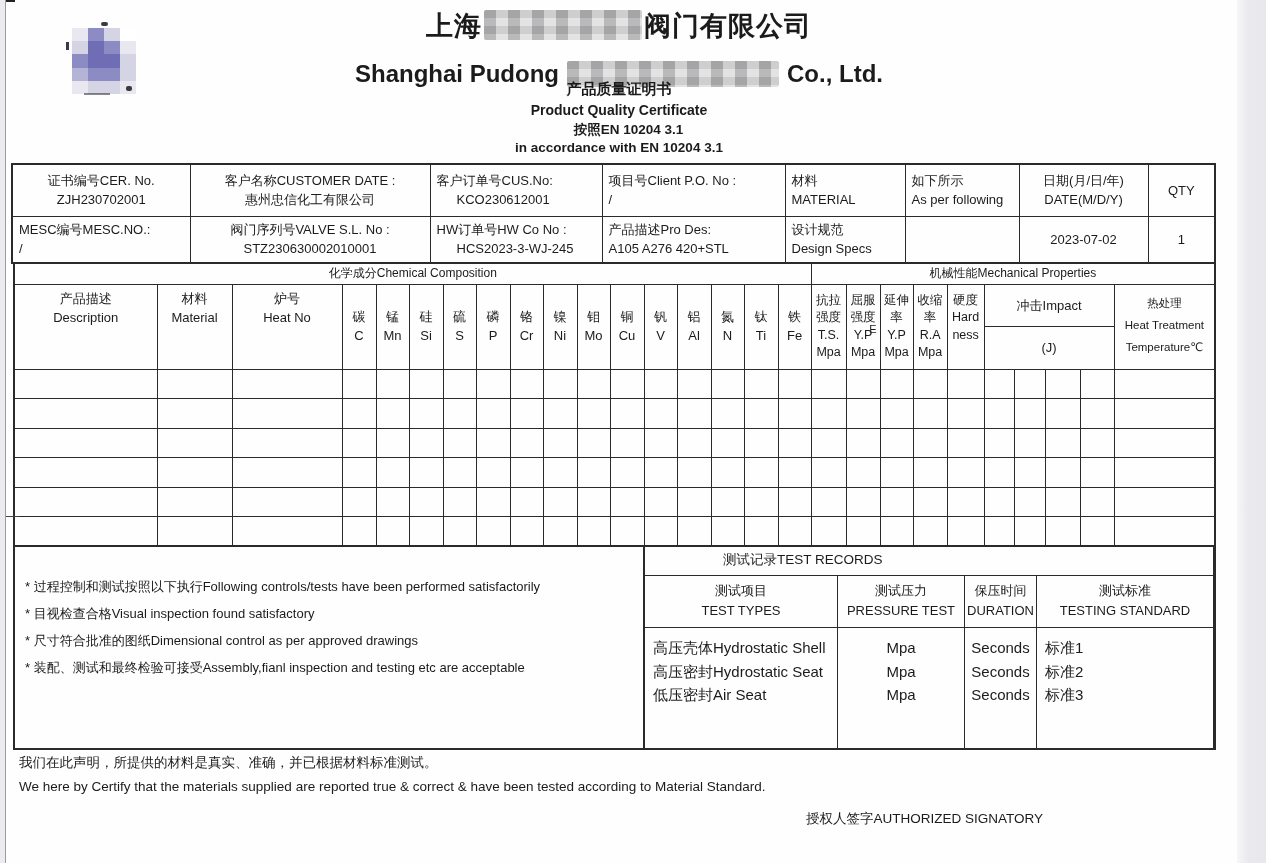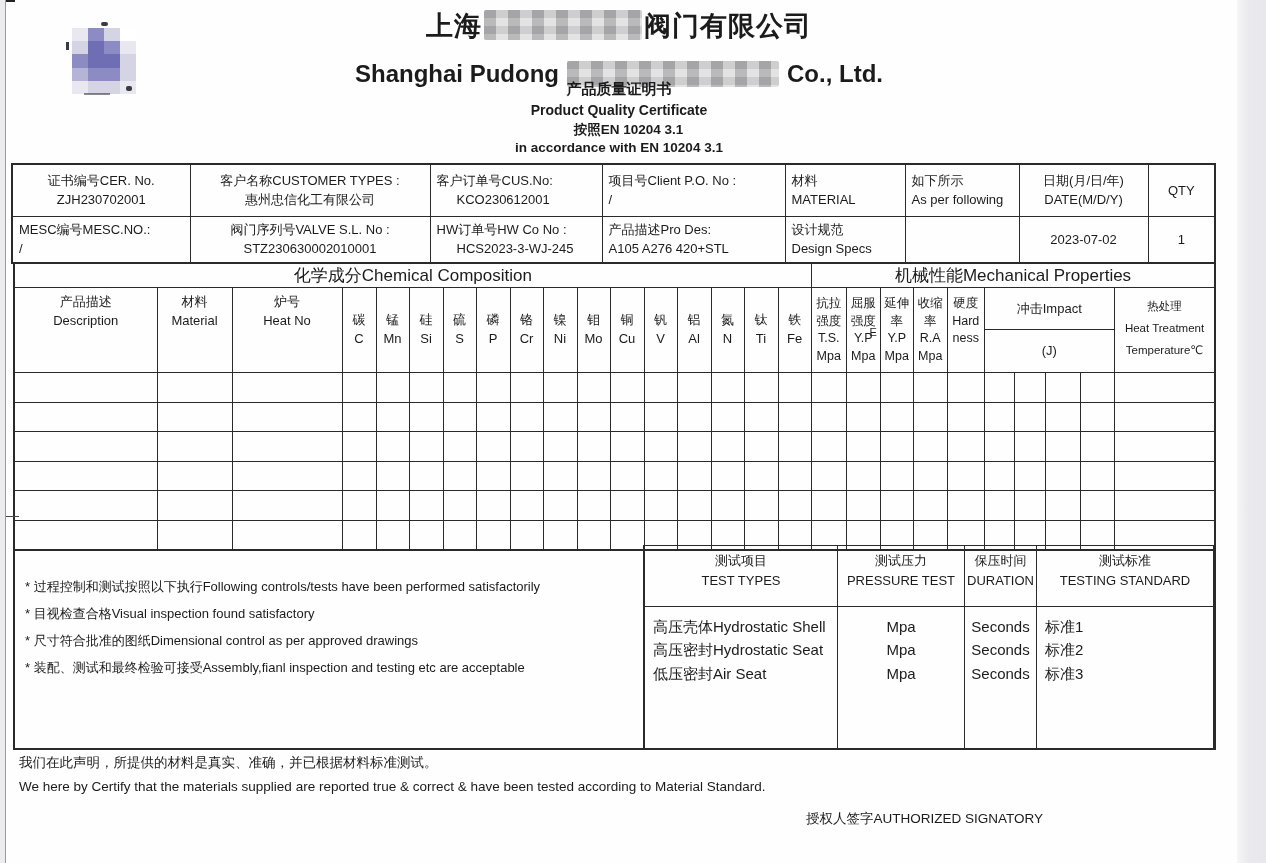--- a/index.html
+++ b/index.html
@@ -48,21 +48,21 @@
 
   .info-table { position:absolute; left:5px; top:163px; width:1204px; border:2px solid #2a2a2a; }
   .info-table td { vertical-align:middle; line-height:19px; padding:2px 6px; }
   .info-table tr.r1 td { height:52px; }
   .info-table tr.r2 td { height:47px; }
   .al { text-align:left; } .ac { text-align:center; }
   .val-ind { padding-left:20px; }
 
   .comp-table { position:absolute; left:7px; top:262px; width:1203px; border:2px solid #2a2a2a; }
   .comp-table td { text-align:center; }
-  tr.sect td { height:21px; font-size:17px; }
+  tr.sect td { height:21px; font-size:12px; }
   tr.chead td { height:85px; vertical-align:top; }
   .h2line { padding-top:4px; line-height:19px; }
   .elem { line-height:19px; padding-top:22px; font-size:13px; }
   .mechcol { line-height:17.5px; padding-top:7px; font-size:12.5px; position:relative; }
   .yield-e { position:absolute; top:36px; right:3px; font-size:11px; }
   td.impact-td { padding:0; vertical-align:top; }
   .imp-top { height:42px; line-height:42px; border-bottom:1px solid #2a2a2a; font-size:13px; }
   .imp-bot { height:42px; line-height:42px; font-size:13px; }
   .heattreat { font-size:11.5px; line-height:22px; padding-top:7px; }
   tr.erow td { height:29.5px; }
@@ -145,21 +145,21 @@
           <col style="width:129px">
           <col style="width:67px">
       </colgroup>
       <tbody>
           <tr class="r1">
         <td class="ac">
               <div>证书编号CER. No.</div>
               <div>ZJH230702001</div>
             </td>
         <td class="ac">
-              <div>客户名称CUSTOMER TYPES :</div>
+              <div>客户名称CUSTOMER DATE :</div>
               <div>惠州忠信化工有限公司</div>
             </td>
         <td class="al">
               <div>客户订单号CUS.No:</div>
               <div class="val-ind">KCO230612001</div>
             </td>
         <td class="al">
               <div>项目号Client P.O. No :</div>
               <div>/</div>
             </td>
@@ -539,20 +539,23 @@
           <div class="note-line">*  装配、测试和最终检验可接受Assembly,fianl inspection and testing etc are acceptable</div>
         </div>
       <table class="test-table">
         <colgroup>
           <col style="width:193px">
             <col style="width:127px">
             <col style="width:72px">
             <col style="width:177px">
         </colgroup>
         <tbody>
+            <tr class="tt-title">
+          <td colspan="4">测试记录TEST RECORDS</td>
+        </tr>
         <tr class="tt-head">
           <td>
                 <div>测试项目</div>
                 <div>TEST TYPES</div>
               </td>
           <td>
                 <div>测试压力</div>
                 <div>PRESSURE TEST</div>
               </td>
           <td>

